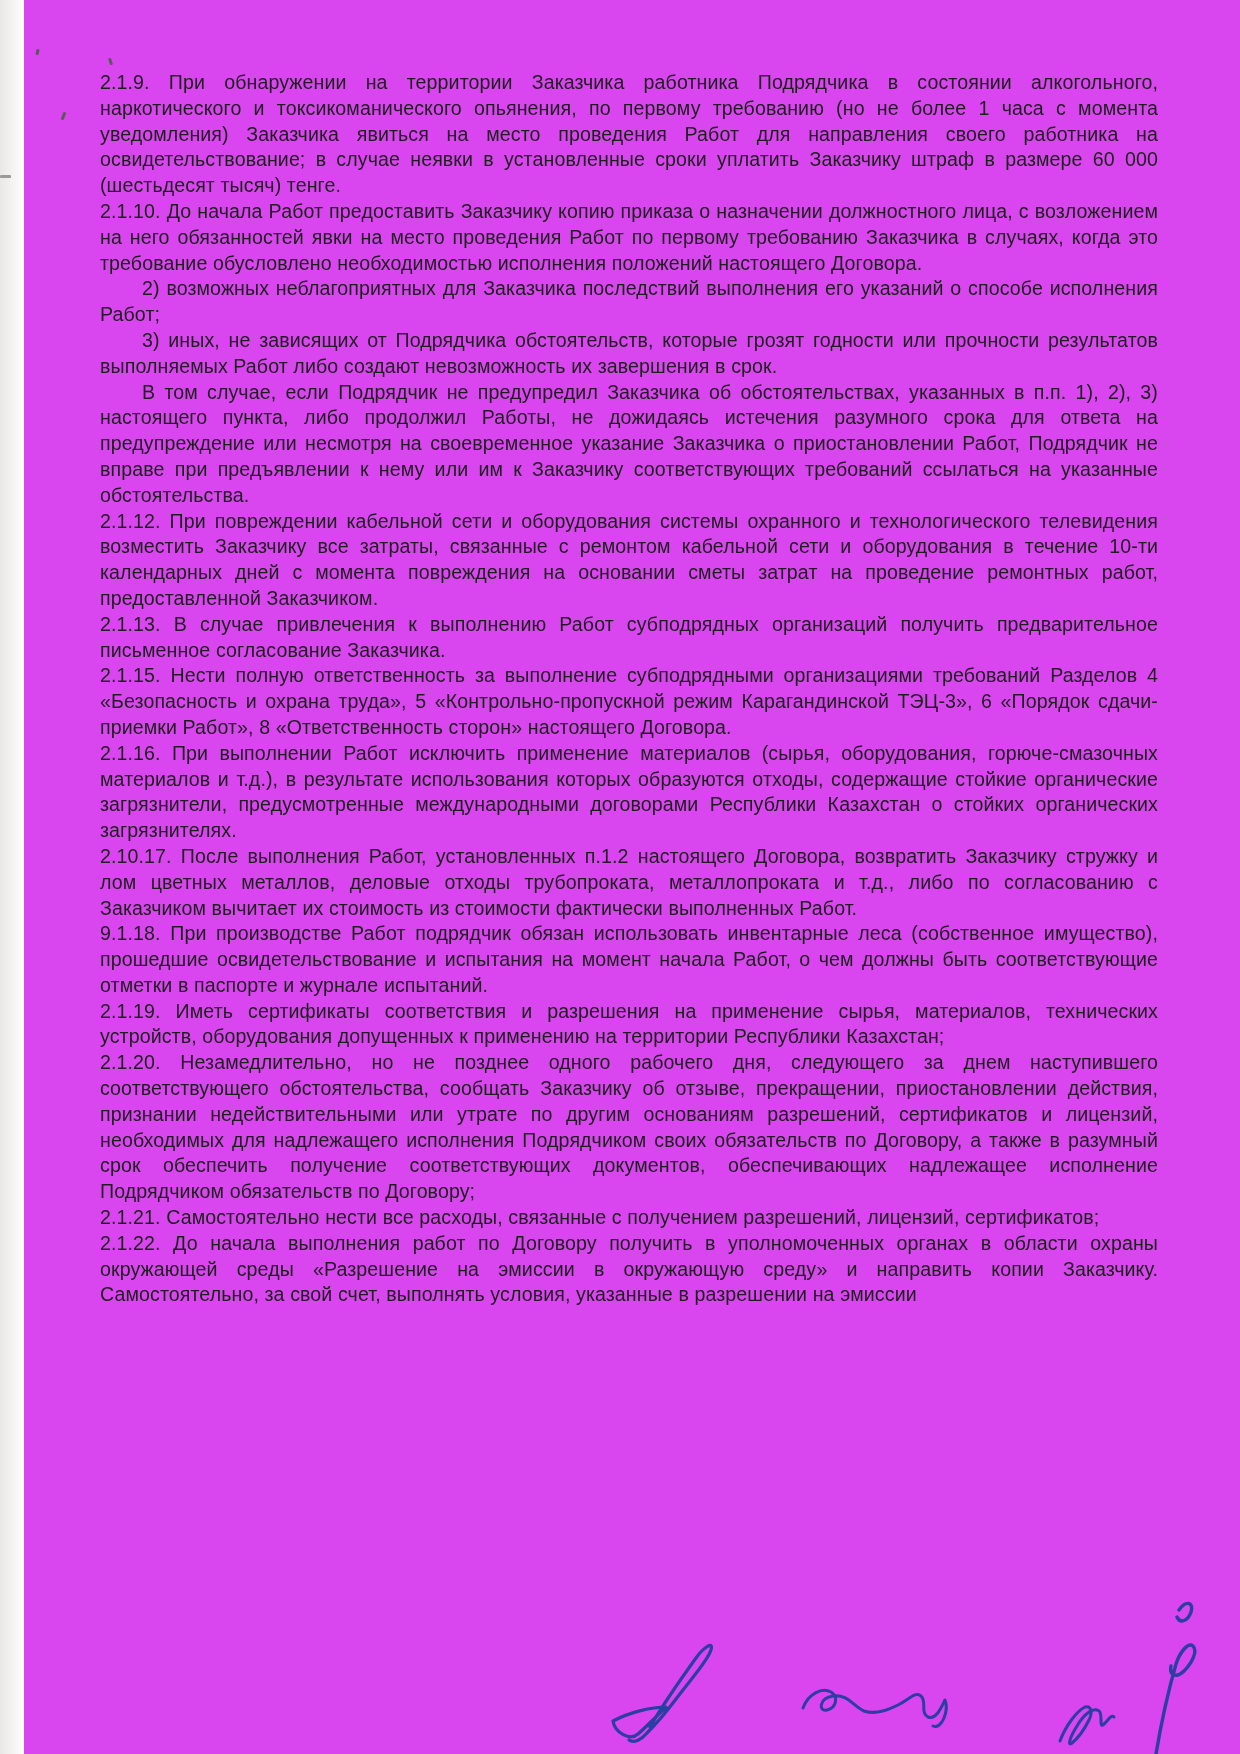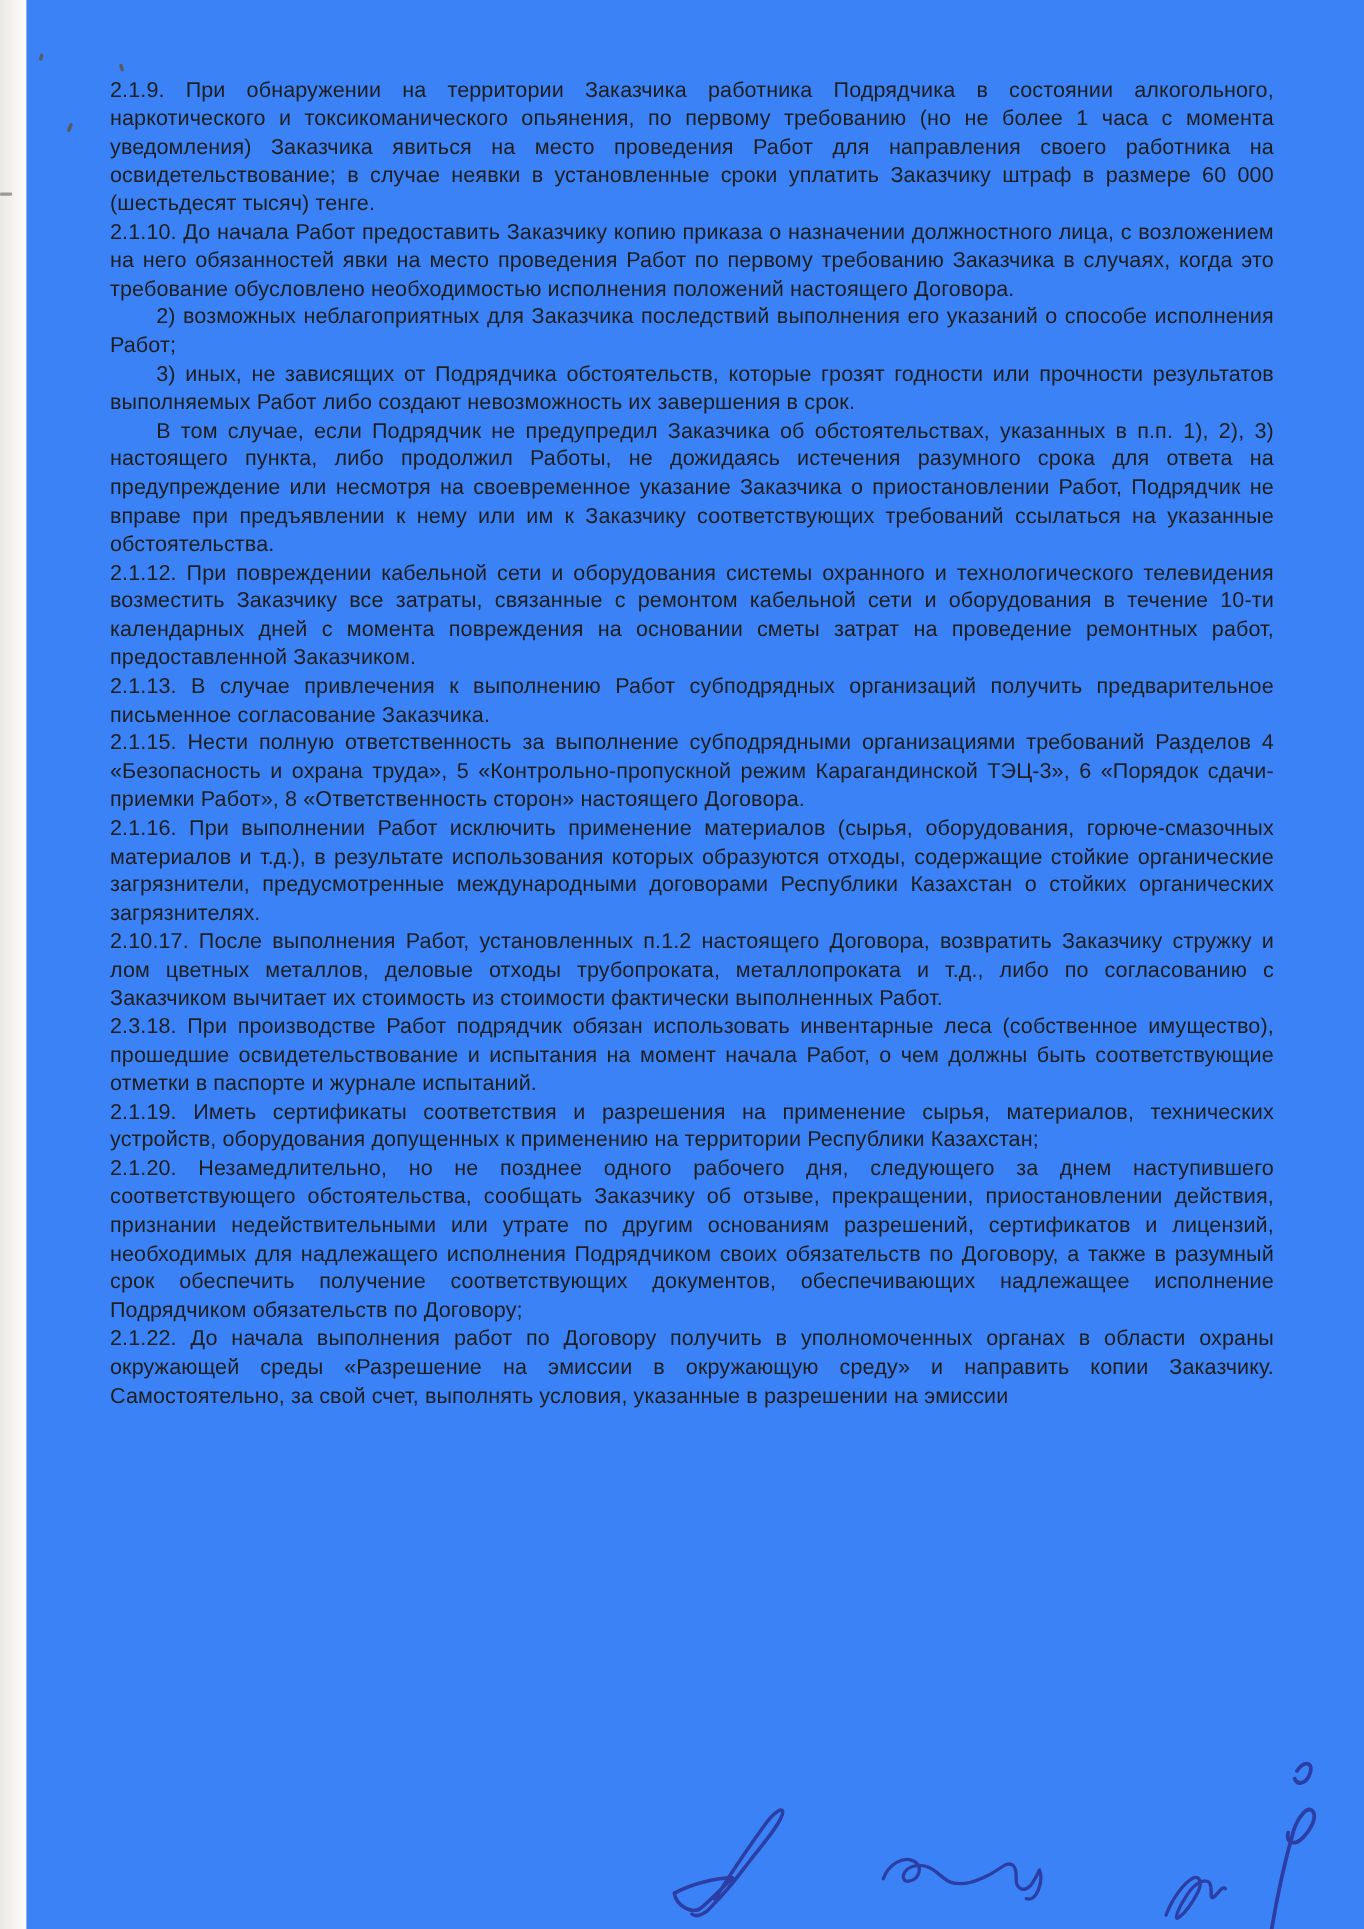--- a/index.html
+++ b/index.html
@@ -7,21 +7,21 @@
     width: 1240px;
     height: 1754px;
     background: #ffffff;
     font-family: "Liberation Sans", sans-serif;
     overflow: hidden;
   }
   .page {
     position: relative;
     width: 1240px;
     height: 1754px;
-    background: #3b82f6;
+    background: #d946ef;
   }
   
   .scan-edge {
     position: absolute;
     left: 0; top: 0;
     width: 24px; height: 1754px;
     background: linear-gradient(to right, #e9e8e5, #f6f5f3 60%, #fefefe);
   }
   .text-block {
     position: absolute;
@@ -70,23 +70,24 @@
     <p class="para">2.1.9. При обнаружении на территории Заказчика работника Подрядчика в состоянии алкогольного, наркотического и токсикоманического опьянения,  по первому требованию (но не более 1 часа с момента уведомления) Заказчика явиться на место проведения Работ для направления  своего работника на освидетельствование; в случае неявки в установленные сроки уплатить Заказчику штраф в размере 60 000 (шестьдесят тысяч) тенге.</p>
     <p class="para">2.1.10. До начала Работ предоставить Заказчику копию приказа о назначении должностного лица, с возложением на него обязанностей явки на место проведения Работ по первому требованию Заказчика в случаях, когда это требование обусловлено необходимостью исполнения положений настоящего Договора.</p>
     <p class="para indent">2) возможных неблагоприятных для Заказчика последствий выполнения его указаний о способе исполнения Работ;</p>
     <p class="para indent">3) иных, не зависящих от Подрядчика обстоятельств, которые грозят годности или прочности результатов выполняемых Работ либо создают невозможность их завершения в срок.</p>
     <p class="para indent">В том случае, если  Подрядчик не предупредил Заказчика об обстоятельствах, указанных в п.п. 1), 2), 3) настоящего пункта, либо продолжил Работы, не дожидаясь истечения разумного срока для ответа на предупреждение или несмотря на своевременное указание Заказчика о приостановлении Работ, Подрядчик не вправе при предъявлении к нему или им к Заказчику соответствующих требований ссылаться на указанные обстоятельства.</p>
     <p class="para">2.1.12. При повреждении кабельной сети и оборудования системы охранного и технологического телевидения возместить Заказчику все затраты, связанные с ремонтом кабельной сети и оборудования в течение 10-ти календарных дней с момента повреждения  на основании сметы затрат на проведение ремонтных работ, предоставленной Заказчиком.</p>
     <p class="para">2.1.13. В случае привлечения к выполнению Работ субподрядных организаций получить предварительное письменное согласование Заказчика.</p>
     <p class="para">2.1.15. Нести полную ответственность за  выполнение субподрядными организациями требований Разделов 4 «Безопасность и охрана труда», 5 «Контрольно-пропускной режим Карагандинской ТЭЦ-3», 6 «Порядок сдачи-приемки Работ», 8 «Ответственность сторон» настоящего Договора.</p>
     <p class="para">2.1.16. При выполнении Работ исключить применение материалов (сырья, оборудования,  горюче-смазочных материалов и т.д.), в результате использования которых образуются отходы, содержащие стойкие органические загрязнители, предусмотренные международными договорами Республики Казахстан о стойких органических загрязнителях.</p>
     <p class="para">2.10.17. После выполнения Работ, установленных п.1.2 настоящего Договора, возвратить Заказчику стружку и лом цветных металлов, деловые отходы трубопроката, металлопроката  и т.д., либо по согласованию с Заказчиком вычитает их стоимость из стоимости фактически выполненных Работ.</p>
-    <p class="para">2.3.18. При производстве Работ подрядчик обязан использовать инвентарные леса (собственное имущество), прошедшие освидетельствование и испытания на момент начала Работ, о чем должны быть соответствующие отметки в паспорте и журнале испытаний.</p>
+    <p class="para">9.1.18. При производстве Работ подрядчик обязан использовать инвентарные леса (собственное имущество), прошедшие освидетельствование и испытания на момент начала Работ, о чем должны быть соответствующие отметки в паспорте и журнале испытаний.</p>
     <p class="para">2.1.19. Иметь сертификаты соответствия и разрешения на применение сырья,  материалов, технических устройств, оборудования допущенных к применению на территории Республики Казахстан;</p>
     <p class="para">2.1.20. Незамедлительно, но не позднее одного рабочего дня, следующего за днем наступившего соответствующего обстоятельства, сообщать Заказчику об отзыве, прекращении, приостановлении действия, признании недействительными или утрате по другим основаниям разрешений, сертификатов и лицензий, необходимых для надлежащего исполнения Подрядчиком своих обязательств по Договору, а также в разумный срок обеспечить получение соответствующих документов, обеспечивающих надлежащее исполнение Подрядчиком обязательств по Договору;</p>
+    <p class="para">2.1.21. Самостоятельно нести все расходы, связанные с получением    разрешений, лицензий, сертификатов;</p>
     <p class="para">2.1.22. До начала выполнения работ по Договору получить в уполномоченных органах в области охраны окружающей среды «Разрешение на эмиссии в окружающую среду» и направить копии Заказчику. Самостоятельно, за свой счет, выполнять условия, указанные в разрешении на эмиссии</p>
   </div>
 
   <svg class="sig-layer" viewBox="0 0 740 174">
 
     <path d="M113,141 C130,132 152,127 166,127 C158,135 146,147 138,154 C130,161 115,153 113,141 Z
              M150,147 C158,133 178,103 196,78 C203,68 214,60 211,70 C207,82 190,100 176,119 C167,131 156,144 147,153
              M147,153 C142,159 134,164 129,160" stroke="#2c3da3" stroke-width="3.2"></path>
 
     <path d="M303,128 C308,114 322,107 331,112 C339,117 336,128 327,130 C318,132 319,118 333,116

